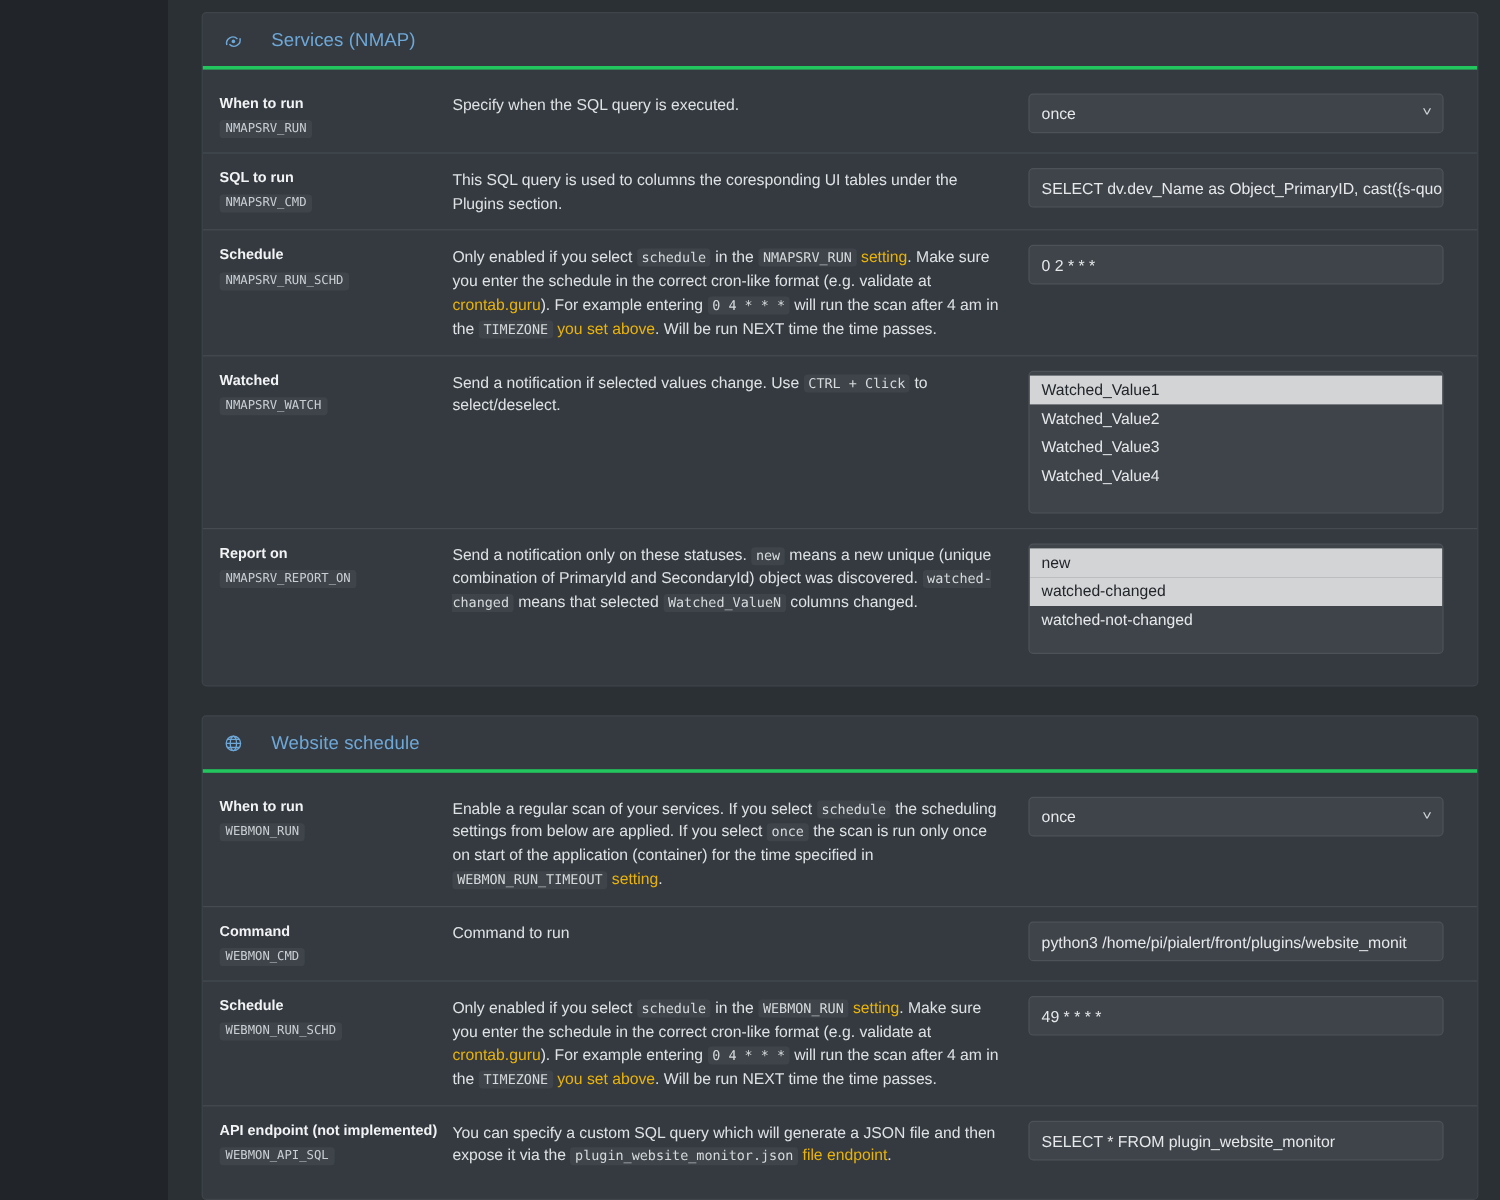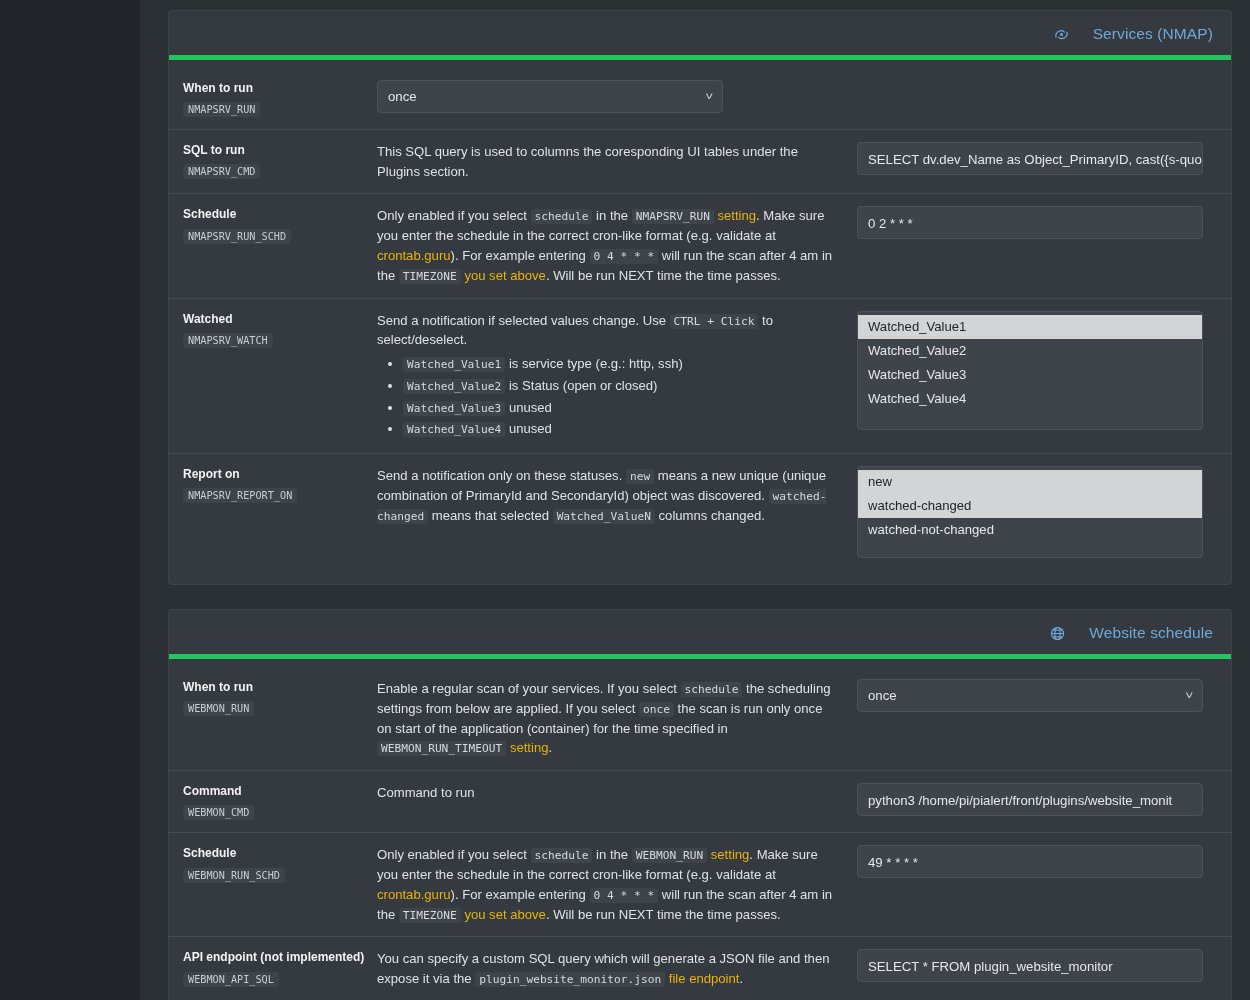--- a/index.html
+++ b/index.html
@@ -25,25 +25,24 @@
     padding: 0;
   }
   .card {
     background: #343a40;
     margin: 10px 18px 0 28px;
     border-radius: 4px;
     border: 1px solid #3e444a;
   }
   .card-header {
     padding: 14px 18px 12px 18px;
-    border-bottom: 5px solid #22c55e;
+    border-bottom: 3px solid #22c55e;
     display: flex;
     align-items: center;
     gap: 24px;
-    justify-content: flex-end;
   }
   .card-header .ttl {
     color: #6ea8d8;
     font-size: 15.5px;
     font-weight: 400;
     letter-spacing: .1px;
   }
   .hdr-icon {
     color: #6ea8d8;
     font-size: 14px;
@@ -168,20 +167,21 @@
             <path d="M2.2 11.2a5.6 5.6 0 0 1 9.4-5.4"></path>
             <path d="M13.8 5.2a5.6 5.6 0 0 1-9.4 5.4"></path>
             <circle cx="8" cy="8" r="1.6" fill="#6ea8d8" stroke="none"></circle>
           </svg>
         </span>
         <span class="ttl">Services (NMAP)</span>
       </div>
       <div class="card-body">
         <div class="row">
           <div class="col-label"><div class="lbl-title">When to run</div><span class="lbl-code">NMAPSRV_RUN</span></div>
+          <div class="col-desc">Specify when the SQL query is executed.</div>
           <div class="col-field">
             <div class="fld select">
               <span>once</span>
               <span class="chev">˅</span>
             </div>
           </div>
         </div>
         <div class="row">
           <div class="col-label"><div class="lbl-title">SQL to run</div><span class="lbl-code">NMAPSRV_CMD</span></div>
           <div class="col-desc">This SQL query is used to columns the coresponding UI tables under the Plugins section.</div>
@@ -191,26 +191,21 @@
         </div>
         <div class="row">
           <div class="col-label"><div class="lbl-title">Schedule</div><span class="lbl-code">NMAPSRV_RUN_SCHD</span></div>
           <div class="col-desc">Only enabled if you select <code>schedule</code> in the <code>NMAPSRV_RUN</code> <a class="lnk">setting</a>. Make sure you enter the schedule in the correct cron-like format (e.g. validate at <a class="lnk">crontab.guru</a>). For example entering <code>0 4 * * *</code> will run the scan after 4 am in the <code>TIMEZONE</code> <a class="lnk">you set above</a>. Will be run NEXT time the time passes.</div>
           <div class="col-field">
             <div class="fld"><span>0 2 * * *</span></div>
           </div>
         </div>
         <div class="row">
           <div class="col-label"><div class="lbl-title">Watched</div><span class="lbl-code">NMAPSRV_WATCH</span></div>
-          <div class="col-desc">Send a notification if selected values change. Use <code>CTRL + Click</code> to select/deselect.<ul>
-              <li><code>Watched_Value1</code> is service type (e.g.: http, ssh)</li>
-              <li><code>Watched_Value2</code> is Status (open or closed)</li>
-              <li><code>Watched_Value3</code> unused</li>
-              <li><code>Watched_Value4</code> unused</li>
-            </ul></div>
+          <div class="col-desc">Send a notification if selected values change. Use <code>CTRL + Click</code> to select/deselect.</div>
           <div class="col-field">
             <div class="listbox h4">
               <div class="opt sel">Watched_Value1</div>
               <div class="opt">Watched_Value2</div>
               <div class="opt">Watched_Value3</div>
               <div class="opt">Watched_Value4</div>
             </div>
           </div>
         </div>
         <div class="row">

